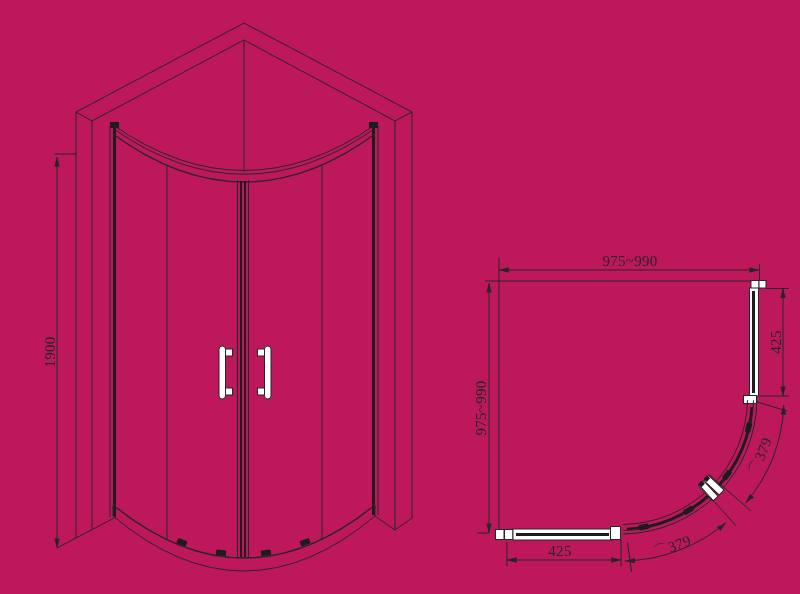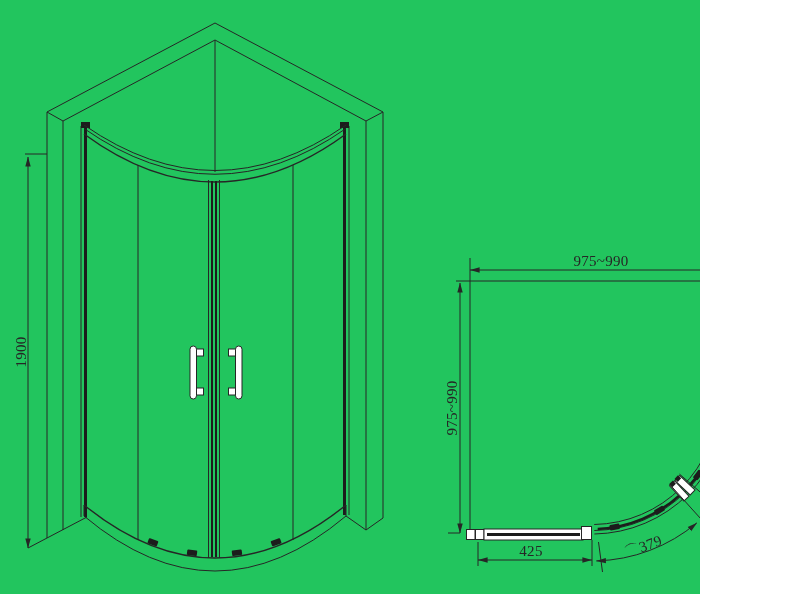--- a/index.html
+++ b/index.html
@@ -1,17 +1,17 @@
 <!DOCTYPE html>
 <html><head>
 <meta charset="utf-8">
 <style>
   html,body{margin:0;padding:0;background:#ffffff;}
-  .stage{position:relative;width:700px;height:594px;background:#22c55e;overflow:hidden;
-         font-family:"Liberation Serif", serif;}
+  .stage{position:relative;width:772px;height:594px;background:#be185d;overflow:hidden;
+         font-family:"Liberation Serif", serif;padding-left:29px;}
   svg{display:block}
   .ln{stroke:#262626;stroke-width:1;fill:none;}
   .ln2{stroke:#262626;stroke-width:1.4;fill:none;}
   .thick{stroke:#1c1c1c;stroke-width:3;fill:none;}
   .thick25{stroke:#1c1c1c;stroke-width:2.5;fill:none;}
   .thick2{stroke:#1c1c1c;stroke-width:2;fill:none;}
   .blk{fill:#1c1c1c;stroke:none;}
   .wht{fill:#ffffff;stroke:#262626;stroke-width:1;}
   .dim{stroke:#262626;stroke-width:1;fill:none;}
   .dimtxt{fill:#262626;font-size:15px;letter-spacing:0.3px;}

